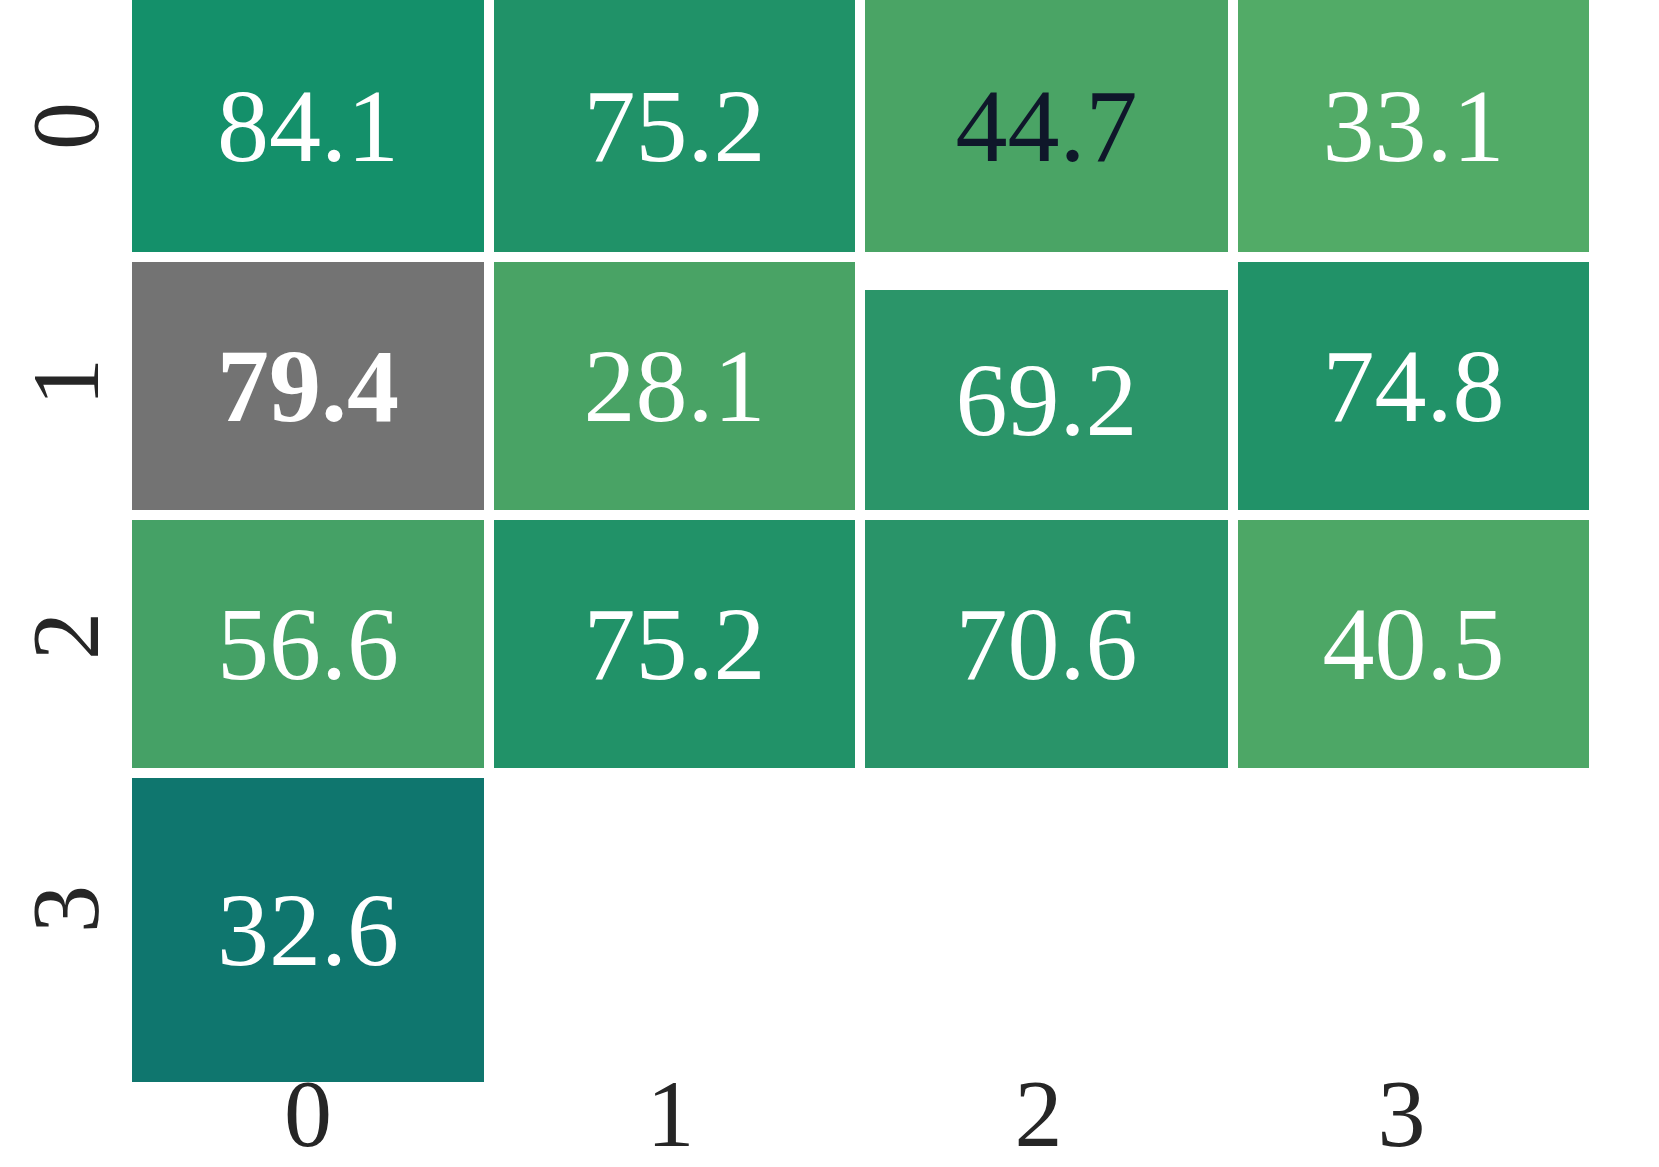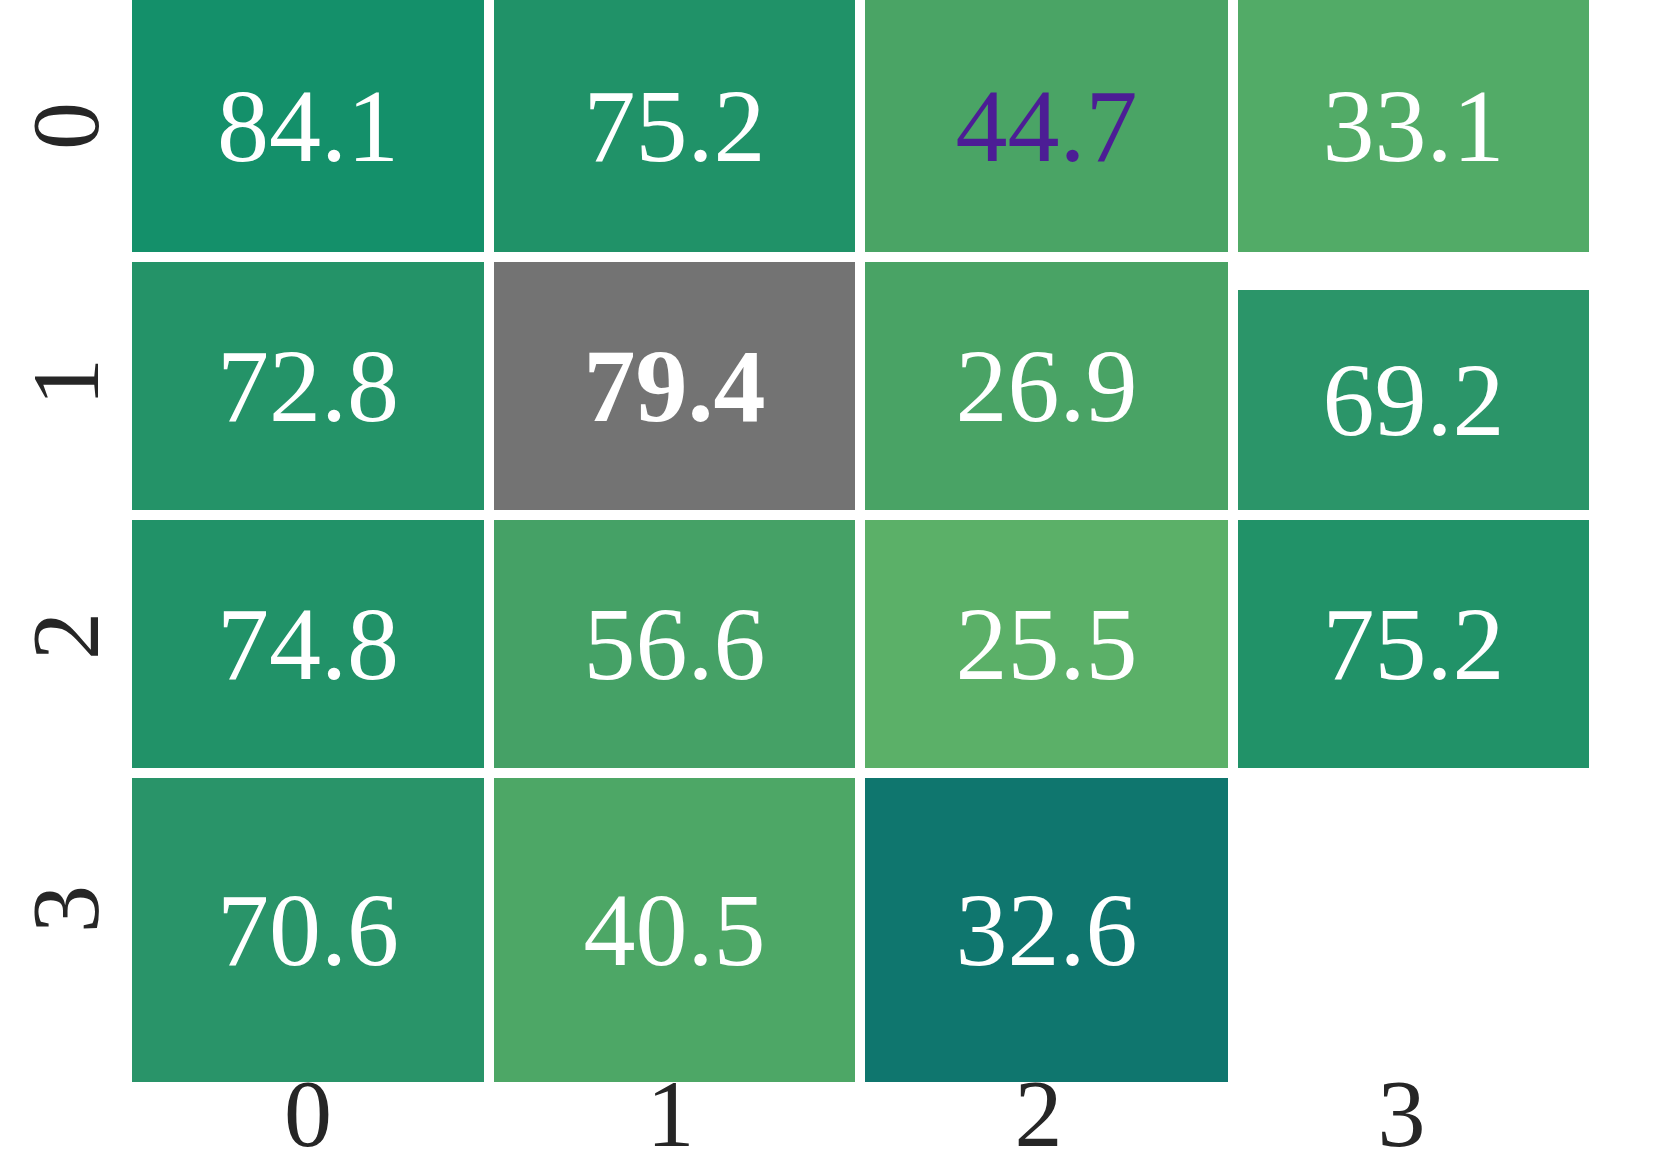--- a/index.html
+++ b/index.html
@@ -107,31 +107,29 @@
       <span style="color: rgb(38, 38, 38);">2</span>
     </div>
     <div class="ytick" style="top:766px; height:286px;">
       <span style="color: rgb(38, 38, 38);">3</span>
     </div>
   </div>
 
   <div id="grid">
     <div class="cell" style="background-color: rgb(20, 144, 106); color: rgb(255, 255, 255);">84.1</div>
     <div class="cell" style="background-color: rgb(32, 146, 104); color: rgb(255, 255, 255);">75.2</div>
-    <div class="cell" style="background-color: rgb(74, 164, 101); color: #4c1d95;">44.7</div>
+    <div class="cell" style="background-color: rgb(74, 164, 101); color: #0f172a;">44.7</div>
     <div class="cell" style="background-color: rgb(82, 171, 103); color: rgb(255, 255, 255);">33.1</div>
 
-    <div class="cell" style="background-color: rgb(36, 147, 104); color: rgb(255, 255, 255);">72.8</div>
     <div class="cell" style="background-color: #737373; color: rgb(255, 255, 255); font-weight: bold;">79.4</div>
-    <div class="cell" style="background-color: rgb(73, 163, 101); color: rgb(255, 255, 255);">26.9</div>
+    <div class="cell" style="background-color: rgb(73, 163, 101); color: rgb(255, 255, 255);">28.1</div>
 
     <div class="cell" style="background-color: rgb(43, 149, 105); color: rgb(255, 255, 255); margin-top: 28px;">69.2</div>
     <div class="cell" style="background-color: rgb(33, 146, 104); color: rgb(255, 255, 255);">74.8</div>
     <div class="cell" style="background-color: rgb(69, 161, 102); color: rgb(255, 255, 255);">56.6</div>
-    <div class="cell" style="background-color: rgb(91, 176, 104); color: rgb(255, 255, 255);">25.5</div>
 
     <div class="cell" style="background-color: rgb(33, 146, 104); color: rgb(255, 255, 255);">75.2</div>
     <div class="cell" style="background-color: rgb(41, 148, 105); color: rgb(255, 255, 255);">70.6</div>
     <div class="cell" style="background-color: rgb(77, 167, 102); color: rgb(255, 255, 255);">40.5</div>
     <div class="cell" style="background-color: #0f766e; color: rgb(255, 255, 255);">32.6</div>
   </div>
 
   <div id="xlabels" style="color: rgb(38, 38, 38);">
     <div class="xtick" style="color: rgb(38, 38, 38);">0</div>
     <div class="xtick" style="color: rgb(38, 38, 38);">1</div>

